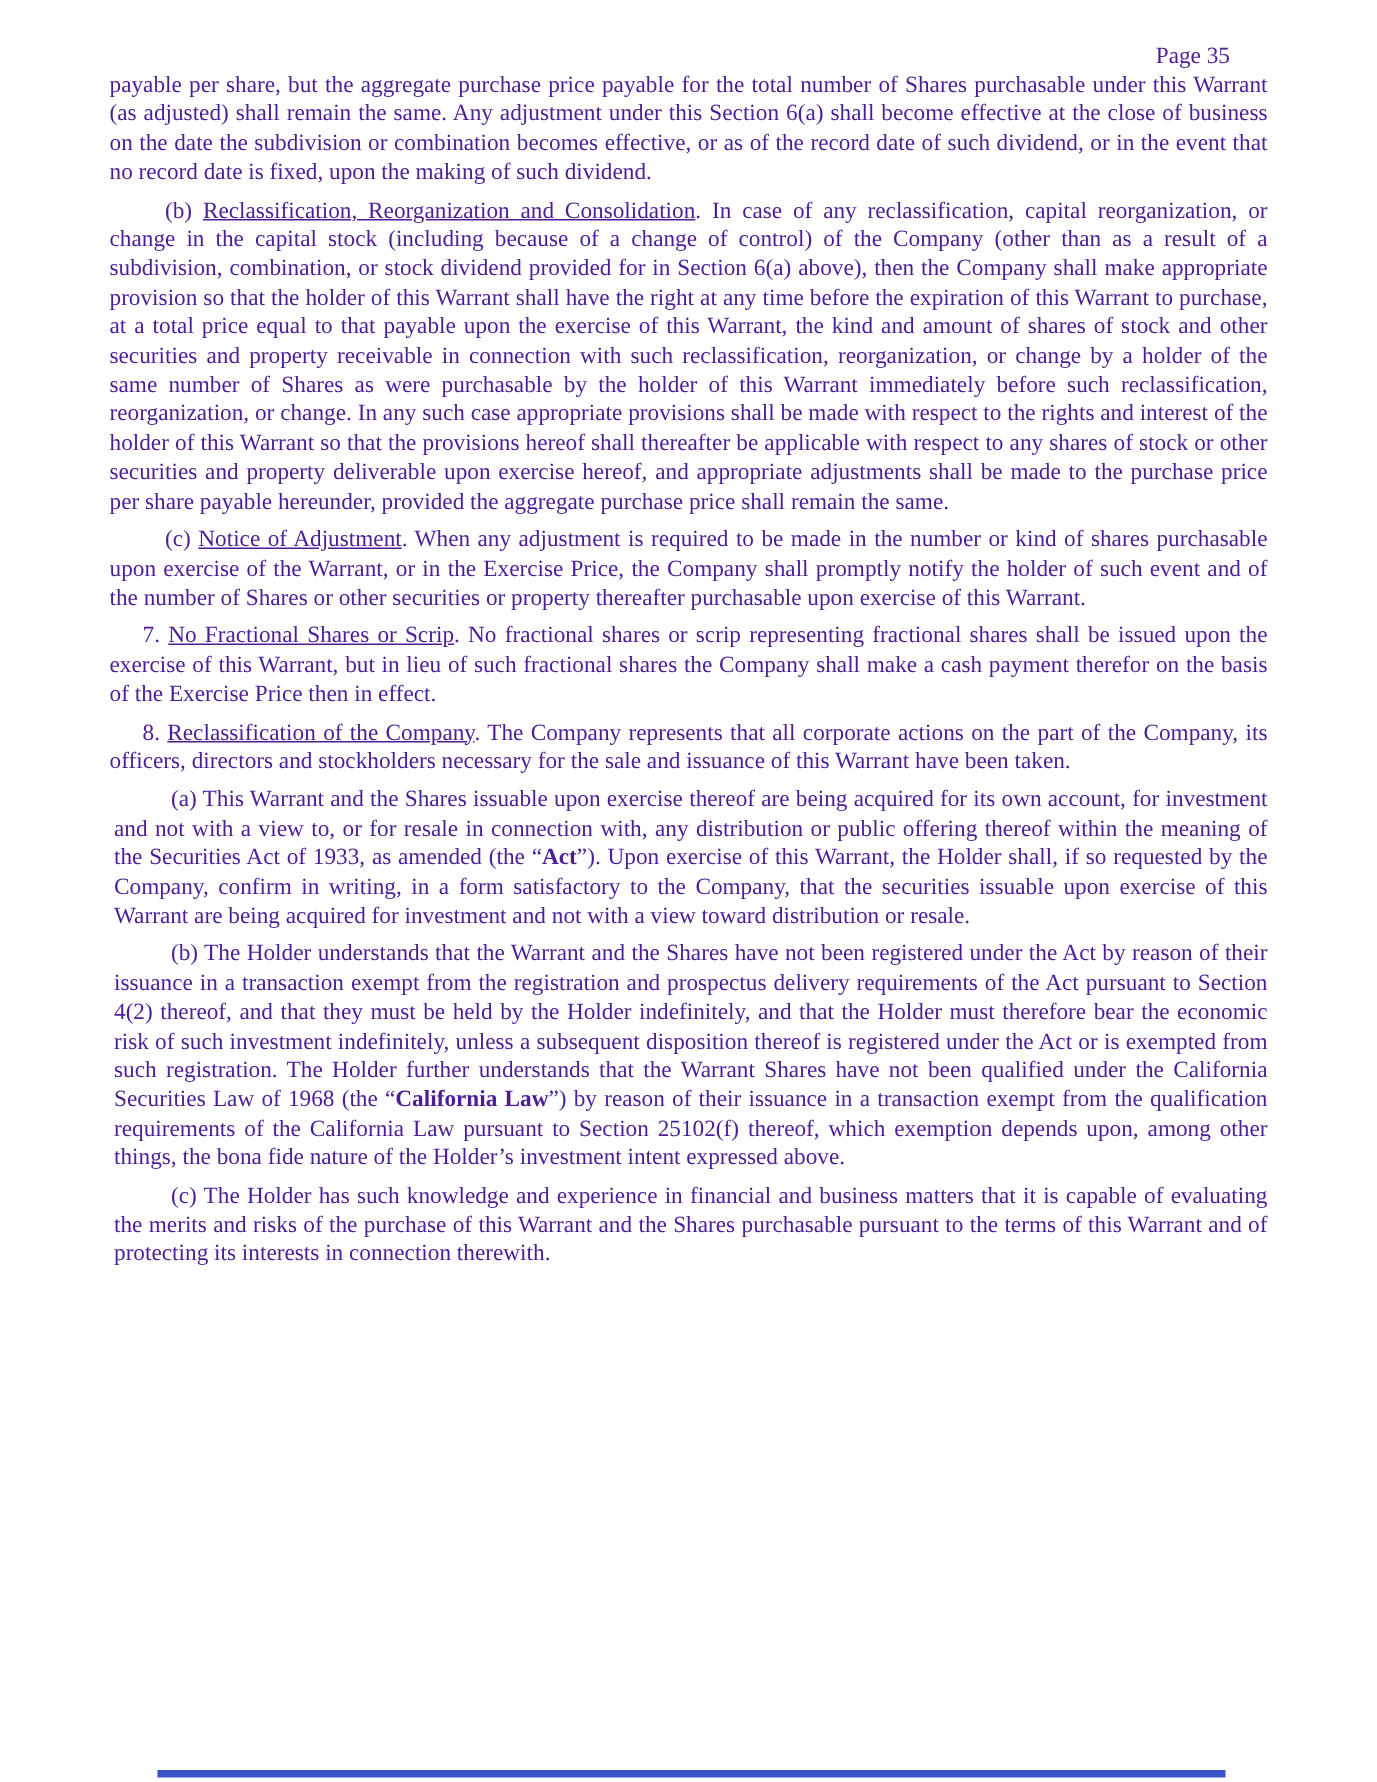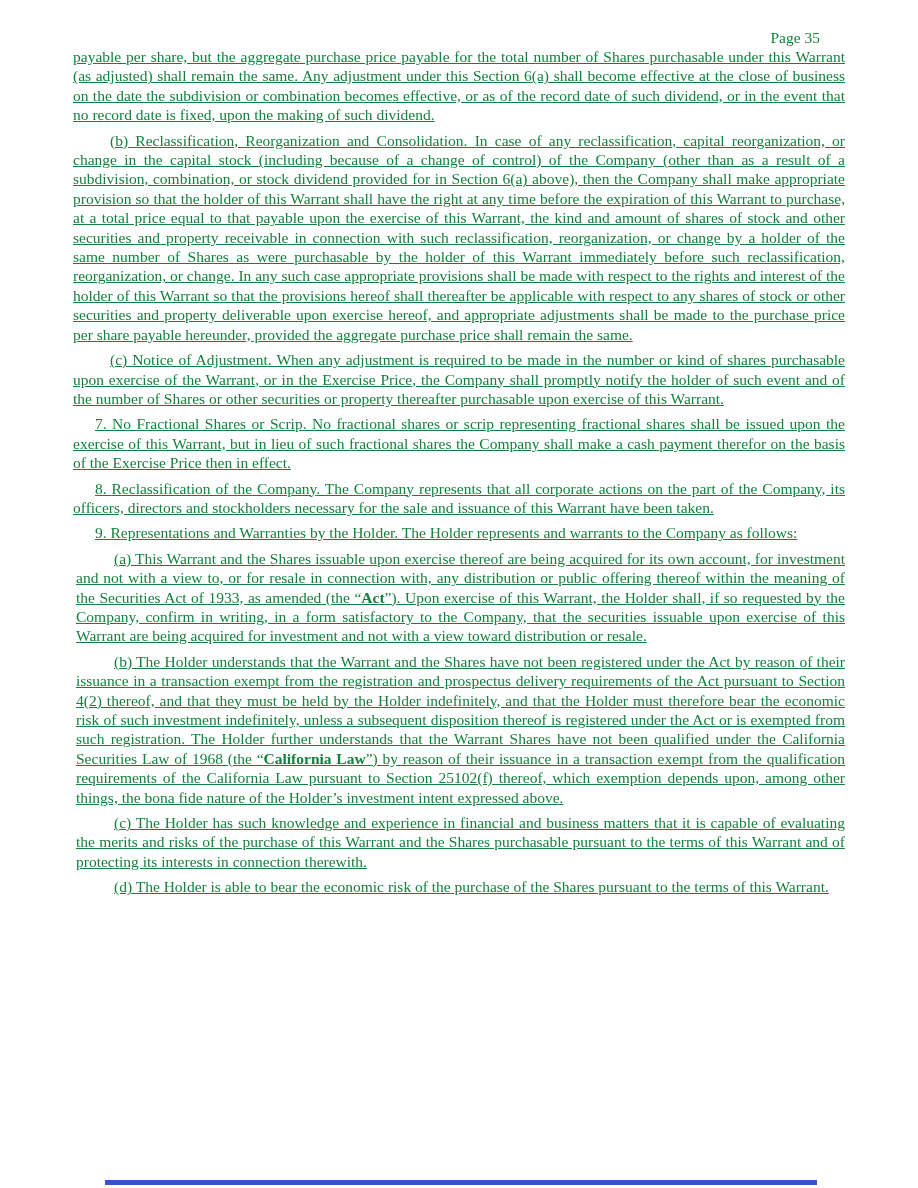--- a/index.html
+++ b/index.html
@@ -13,31 +13,30 @@
   .page {
     position: relative;
     width: 918px;
     height: 1188px;
     background: #ffffff;
     box-sizing: border-box;
     padding: 28px 73px 0 73px;
     font-family: "Liberation Serif", "DejaVu Serif", serif;
     font-size: 15.5px;
     line-height: 19.4px;
-    color: #15803d;
+    color: #4c1d95;
   }
   .page-header {
     text-align: right;
     padding-right: 25px;
     height: 19px;
   }
   .content p.para {
     margin: 0 0 6px 0;
     text-align: justify;
-    text-decoration: underline;
   }
   
   p.p-cont { margin-left: 37px; margin-bottom: 7px; }
   p.p-first { margin-top: 40px; }
   
   p.p-sub6 { margin-left: 37px; text-indent: 37px; }
   
   p.p-top { margin-top: 12px; text-indent: 22px; }
   
   p.p-sub9 { padding-left: 3px; text-indent: 38px; }
@@ -57,20 +56,18 @@
 <div class="page">
   <div class="page-header">
     <span>Page 35</span>
   </div>
   <div class="content">
       <p class="para p-cont p-first"><span>payable per share, but the aggregate purchase price payable for the total number of Shares purchasable under this Warrant (as adjusted) shall remain the same. Any adjustment under this Section 6(a) shall become effective at the close of business on the date the subdivision or combination becomes effective, or as of the record date of such dividend, or in the event that no record date is fixed, upon the making of such dividend.</span></p>
       <p class="para p-sub6"><span>(b) </span><span class="u">Reclassification, Reorganization and Consolidation</span><span>. In case of any reclassification, capital reorganization, or change in the capital stock (including because of a change of control) of the Company (other than as a result of a subdivision, combination, or stock dividend provided for in Section 6(a) above), then the Company shall make appropriate provision so that the holder of this Warrant shall have the right at any time before the expiration of this Warrant to purchase, at a total price equal to that payable upon the exercise of this Warrant, the kind and amount of shares of stock and other securities and property receivable in connection with such reclassification, reorganization, or change by a holder of the same number of Shares as were purchasable by the holder of this Warrant immediately before such reclassification, reorganization, or change. In any such case appropriate provisions shall be made with respect to the rights and interest of the holder of this Warrant so that the provisions hereof shall thereafter be applicable with respect to any shares of stock or other securities and property deliverable upon exercise hereof, and appropriate adjustments shall be made to the purchase price per share payable hereunder, provided the aggregate purchase price shall remain the same.</span></p>
       <p class="para p-sub6"><span>(c) </span><span class="u">Notice of Adjustment</span><span>. When any adjustment is required to be made in the number or kind of shares purchasable upon exercise of the Warrant, or in the Exercise Price, the Company shall promptly notify the holder of such event and of the number of Shares or other securities or property thereafter purchasable upon exercise of this Warrant.</span></p>
       <p class="para p-top"><span>7. </span><span class="u">No Fractional Shares or Scrip</span><span>. No fractional shares or scrip representing fractional shares shall be issued upon the exercise of this Warrant, but in lieu of such fractional shares the Company shall make a cash payment therefor on the basis of the Exercise Price then in effect.</span></p>
       <p class="para p-top"><span>8. </span><span class="u">Reclassification of the Company</span><span>. The Company represents that all corporate actions on the part of the Company, its officers, directors and stockholders necessary for the sale and issuance of this Warrant have been taken.</span></p>
-      <p class="para p-top"><span>9. </span><span class="u">Representations and Warranties by the Holder</span><span>. The Holder represents and warrants to the Company as follows:</span></p>
       <p class="para p-sub9"><span>(a) This Warrant and the Shares issuable upon exercise thereof are being acquired for its own account, for investment and not with a view to, or for resale in connection with, any distribution or public offering thereof within the meaning of the Securities Act of 1933, as amended (the “</span><span class="b">Act</span><span>”). Upon exercise of this Warrant, the Holder shall, if so requested by the Company, confirm in writing, in a form satisfactory to the Company, that the securities issuable upon exercise of this Warrant are being acquired for investment and not with a view toward distribution or resale.</span></p>
       <p class="para p-sub9"><span>(b) The Holder understands that the Warrant and the Shares have not been registered under the Act by reason of their issuance in a transaction exempt from the registration and prospectus delivery requirements of the Act pursuant to Section 4(2) thereof, and that they must be held by the Holder indefinitely, and that the Holder must therefore bear the economic risk of such investment indefinitely, unless a subsequent disposition thereof is registered under the Act or is exempted from such registration. The Holder further understands that the Warrant Shares have not been qualified under the California Securities Law of 1968 (the “</span><span class="b">California Law</span><span>”) by reason of their issuance in a transaction exempt from the qualification requirements of the California Law pursuant to Section 25102(f) thereof, which exemption depends upon, among other things, the bona fide nature of the Holder’s investment intent expressed above.</span></p>
       <p class="para p-sub9"><span>(c) The Holder has such knowledge and experience in financial and business matters that it is capable of evaluating the merits and risks of the purchase of this Warrant and the Shares purchasable pursuant to the terms of this Warrant and of protecting its interests in connection therewith.</span></p>
-      <p class="para p-sub9"><span>(d) The Holder is able to bear the economic risk of the purchase of the Shares pursuant to the terms of this Warrant.</span></p>
     </div>
   <div class="bottom-bar" style="background: rgb(59, 83, 200);"></div>
 </div>
 
 </body></html>

